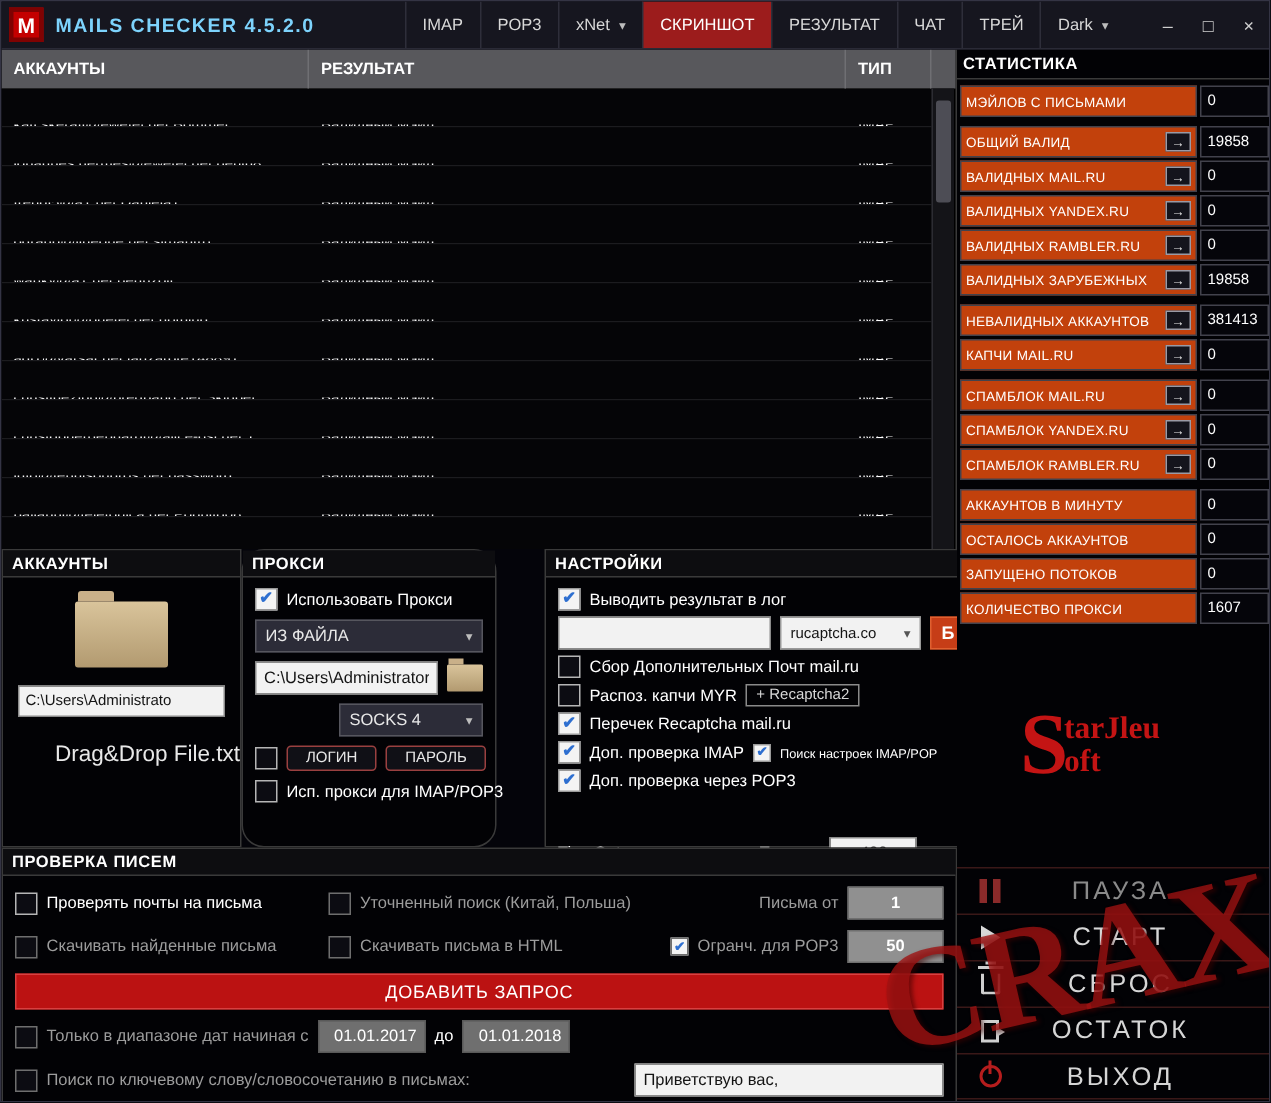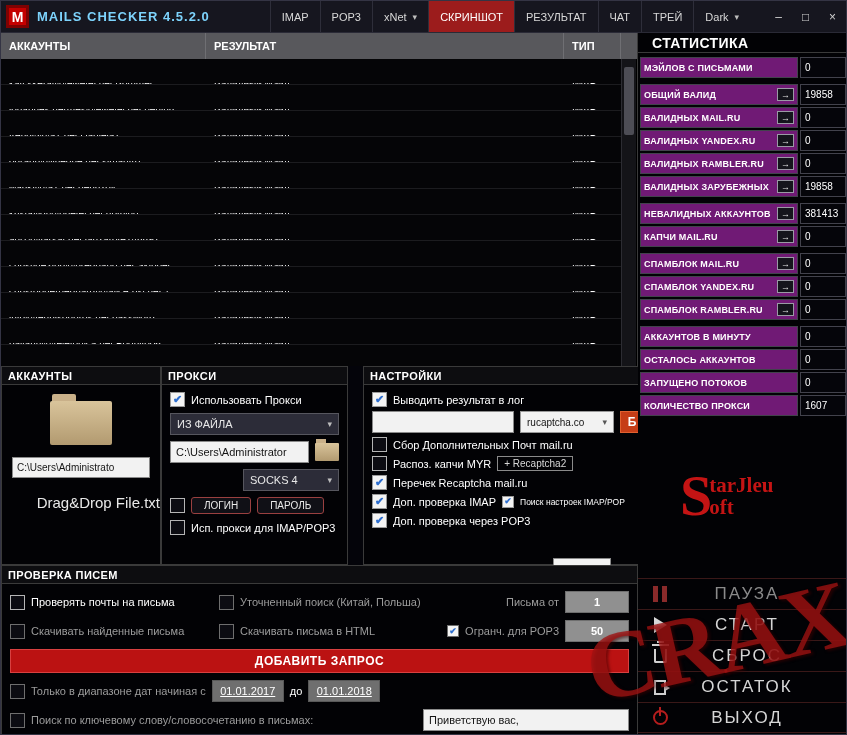--- a/index.html
+++ b/index.html
@@ -45,47 +45,47 @@
 .cb.small{width:12px;height:12px;}
 .cb.small.checked::after{font-size:9px;}
 .cb.dim{border-color:#6e6e6e;}
 .lbl{font-size:11px;color:#fff;white-space:nowrap;}
 .lbl.gray{color:#9c9c9c;}
 .dd{height:22px;background:#2c2c38;border:1px solid #56565e;color:#e8e8e8;font-size:11px;display:flex;align-items:center;justify-content:space-between;padding:0 6px;cursor:pointer;}
 .dd .caret{font-size:9px;color:#bdbdbd;margin-left:6px;}
 .dd.light{background:#f2f2f2;color:#141414;border-color:#999;}
 .ti{height:22px;background:#f2f2f2;border:1px solid #8a8a8a;color:#141414;font-size:11px;padding:0 5px;font-family:inherit;outline:none;}
 .ti.gray{background:#909090;color:#fff;text-align:center;border-color:#6f6f6f;font-weight:bold;}
-.ti.dgray{background:#6f6f6f;color:#fff;text-align:center;border-color:#595959;text-decoration:underline;}
+.ti.dgray{background:#6f6f6f;color:#fff;text-align:right;border-color:#595959;}
 .btn-outline{background:#101016;border:1px solid #9a4040;color:#e8e8e8;font-size:10px;padding:2px 12px;border-radius:3px;cursor:pointer;font-family:inherit;}
-.btn-red{background:#bb1212;color:#fff;font-weight:bold;font-size:12px;border:1px solid #d84040;cursor:pointer;font-family:inherit;letter-spacing:.5px;}
+.btn-red{background:#bb1212;color:#fff;font-weight:normal;font-size:12px;border:1px solid #d84040;cursor:pointer;font-family:inherit;letter-spacing:.5px;}
 .btn-b{width:24px;height:22px;background:#c63d17;border:1px solid #e06030;color:#fff;font-weight:bold;font-size:12px;cursor:pointer;font-family:inherit;}
 .tag{border:1px solid #8a8a8a;color:#d8d8d8;font-size:10px;padding:1px 6px;white-space:nowrap;}
 
 
 .folder-big{position:relative;width:62px;height:44px;background:linear-gradient(#d9c49b,#b29a70);border-radius:2px;margin:16px auto 12px;cursor:pointer;}
 .folder-big::before{content:"";position:absolute;top:-7px;left:2px;width:24px;height:7px;background:#c9b089;border-radius:2px 2px 0 0;}
 .mini-folder{position:relative;width:24px;height:18px;background:linear-gradient(#d9c49b,#b29a70);border-radius:1px;flex:none;cursor:pointer;}
 .mini-folder::before{content:"";position:absolute;top:-4px;left:1px;width:10px;height:4px;background:#c9b089;}
 
 
 .accounts-panel{top:365px;left:0;width:160px;height:199px;}
-.proxy-panel{top:365px;left:160px;width:187px;height:199px;}
+.proxy-panel{top:365px;left:160px;width:170px;height:199px;border-radius:15px;}
 .settings-panel{top:365px;left:362px;width:290px;height:199px;}
 .letters-panel{top:564px;left:0;width:637px;height:171px;}
 
 .path-btn{display:block;width:138px;margin:0 auto;height:21px;background:#f2f2f2;border:1px solid #8a8a8a;color:#141414;font-size:10px;overflow:hidden;white-space:nowrap;text-align:left;padding:0 4px;line-height:19px;cursor:pointer;}
 .dragdrop{color:#e8e8e8;font-size:15px;text-align:right;margin-top:16px;}
 
 
 .sidebar{position:absolute;top:32px;left:637px;width:210px;height:703px;background:#020205;}
-.side-header{height:20px;display:flex;align-items:center;padding-left:14px;color:#fff;font-weight:bold;font-size:14px;border-bottom:1px solid #3a3a3a;margin-bottom:4px;letter-spacing:.4px;}
+.side-header{height:20px;display:flex;align-items:center;padding-left:4px;color:#fff;font-weight:bold;font-size:11px;border-bottom:1px solid #3a3a3a;margin-bottom:4px;letter-spacing:.4px;}
 .stat-row{display:flex;height:21px;margin:0 2px 2px 2px;}
 .stat-row.gap{margin-top:6px;}
-.stat-label{flex:1;display:flex;align-items:center;background:#701a75;border:1px solid #42424c;color:#fff;font-size:9px;font-weight:bold;padding:0 3px;letter-spacing:.2px;white-space:nowrap;overflow:hidden;}
+.stat-label{flex:1;display:flex;align-items:center;background:#c2410c;border:1px solid #42424c;color:#fff;font-size:9px;font-weight:normal;padding:0 3px;letter-spacing:.2px;white-space:nowrap;overflow:hidden;}
 .stat-value{width:46px;margin-left:2px;display:flex;align-items:center;background:#05050a;border:1px solid #42424c;color:#fff;font-size:10px;padding:0 4px;}
 .export-icon{margin-left:auto;width:17px;height:13px;border:1px solid #9a9aa5;display:flex;align-items:center;justify-content:center;color:#e0e0e0;font-size:9px;background:#14141c;cursor:pointer;flex:none;}
 
 .soft-logo{position:absolute;left:42px;top:438px;display:flex;align-items:center;color:#c41414;}
 .logo-s{font-family:"Liberation Serif",serif;font-size:58px;font-weight:bold;line-height:.85;}
 .logo-txt div{font-family:"Liberation Serif",serif;font-size:21px;font-weight:bold;line-height:1.05;margin-left:-3px;}
 
 .actions{position:absolute;left:0;right:0;top:545px;}
 .action{height:31px;display:flex;align-items:center;border-top:1px solid #3a1818;cursor:pointer;}
 .action:last-child{border-bottom:1px solid #3a1818;}

